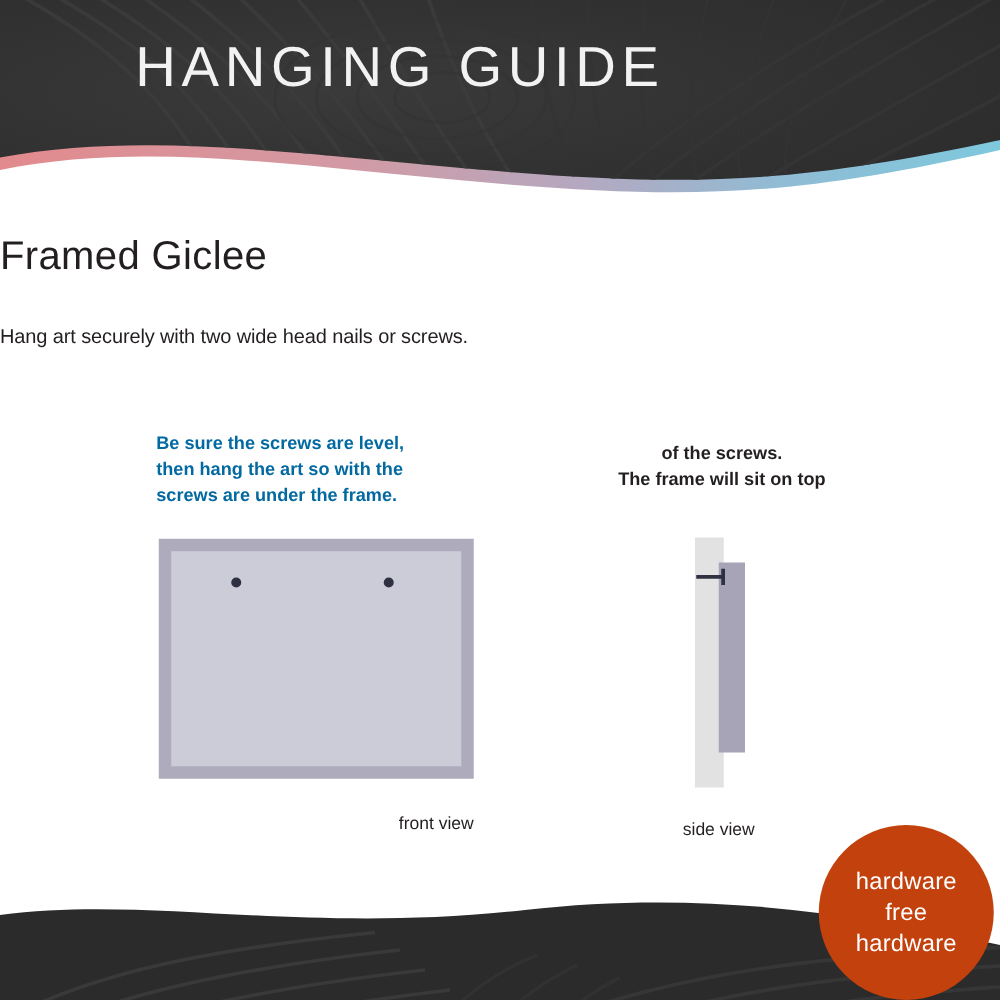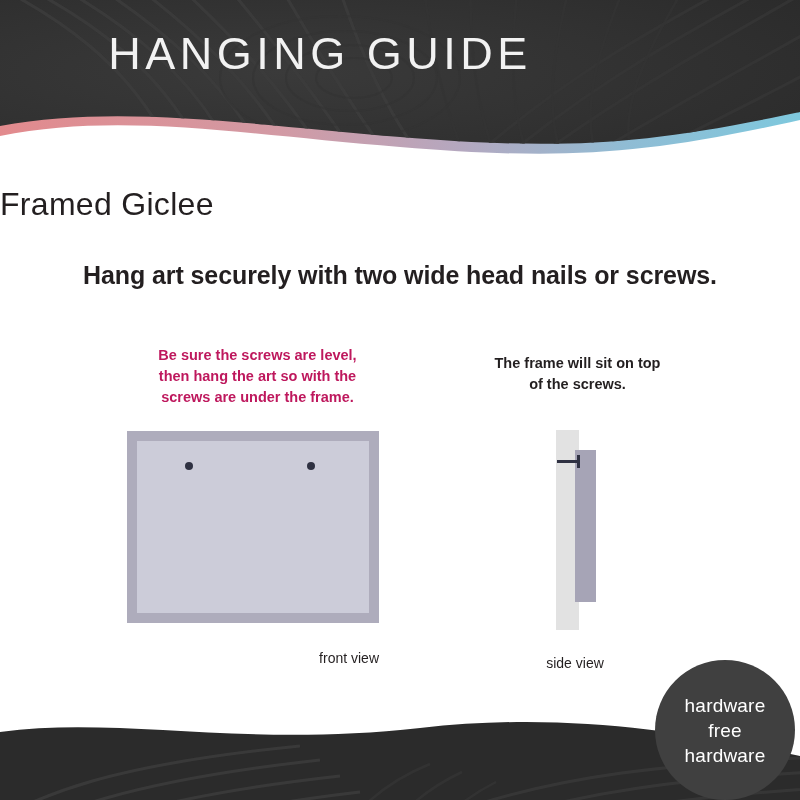--- a/index.html
+++ b/index.html
@@ -55,38 +55,38 @@
     font-size: 32px;
     font-weight: 400;
     color: #231f20;
     letter-spacing: 0.3px;
   }
   .subtitle {
     position: absolute;
     top: 261px;
     left: 0;
     width: 800px;
-    text-align: center;
-    font-size: 25px;
-    font-weight: 700;
+    text-align: left;
+    font-size: 16px;
+    font-weight: 400;
     color: #231f20;
     letter-spacing: -0.1px;
   }
 
   
   .col-left-caption {
     position: absolute;
     top: 345px;
     left: 125px;
     width: 265px;
-    text-align: center;
+    text-align: left;
     font-size: 14.5px;
     font-weight: 700;
     line-height: 21px;
-    color: #be185d;
+    color: #0369a1;
   }
   .col-right-caption {
     position: absolute;
     top: 353px;
     left: 455px;
     width: 245px;
     text-align: center;
     font-size: 14.5px;
     font-weight: 700;
     line-height: 21px;
@@ -188,21 +188,21 @@
   .footer-svg { position: absolute; top: 0; left: 0; }
 
   
   .badge {
     position: absolute;
     left: 655px;
     top: 660px;
     width: 140px;
     height: 140px;
     border-radius: 50%;
-    background: #404040;
+    background: #c2410c;
     color: #ffffff;
     display: flex;
     flex-direction: column;
     align-items: center;
     justify-content: center;
     z-index: 20;
     line-height: 25px;
   }
   .badge-line {
     font-size: 19px;
@@ -289,22 +289,22 @@
 
   <div class="front-view">
     <div class="front-view-inner">
       <span class="screw-dot left"></span>
       <span class="screw-dot right"></span>
     </div>
   </div>
   <div class="front-view-label">front view</div>
 
   <div class="col-right-caption">
+    <div>of the screws.</div>
     <div>The frame will sit on top</div>
-    <div>of the screws.</div>
   </div>
 
   <div class="side-wall"></div>
   <div class="side-frame"></div>
   <div class="side-screw-shaft"></div>
   <div class="side-screw-head"></div>
   <div class="side-view-label">side view</div>
 
   <div class="footer-band">
     <svg class="footer-svg" width="800" height="140" viewBox="0 0 800 140">

